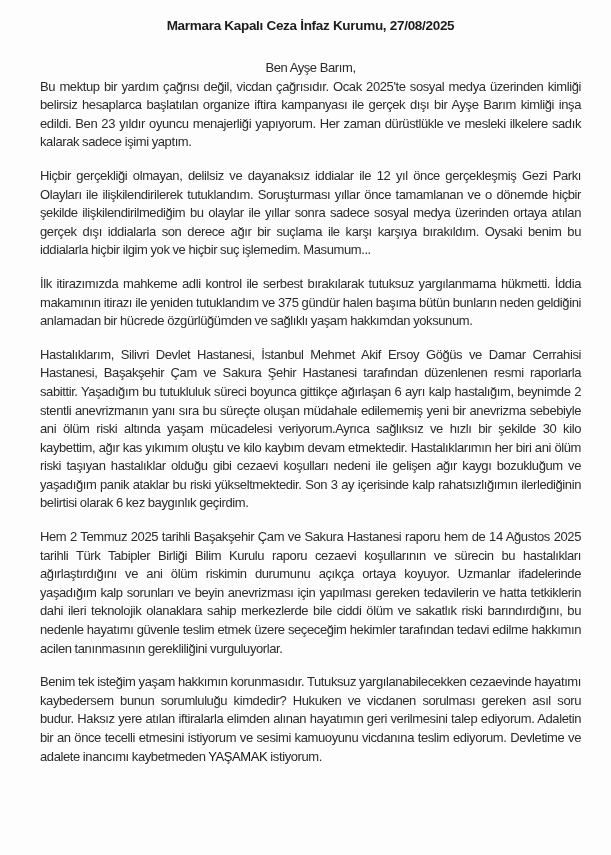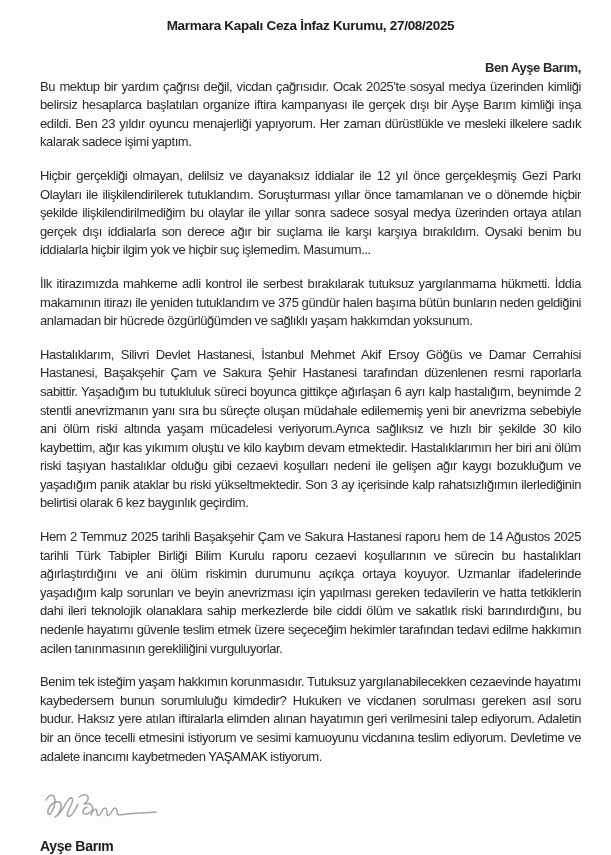--- a/index.html
+++ b/index.html
@@ -31,22 +31,21 @@
     margin: 0 0 15px 0;
     font-size: 13px;
     line-height: 18.6px;
     text-align: justify;
     letter-spacing: -0.4px;
     word-spacing: -0.2px;
     color: #2b2b2b;
   }
   .letter-body p.salutation {
     margin-bottom: 0;
-    text-align: right;
-    font-weight: bold;
+    text-align: center;
   }
   .letter-body p strong {
     font-weight: 400;
     color: #171717;
   }
   .signature-block {
     margin-top: 24px;
   }
   .signature-scribble {
     display: block;
@@ -70,24 +69,14 @@
   <div class="letter-body">
     <p class="salutation">Ben Ayşe Barım,</p>
     <p>Bu mektup bir yardım çağrısı değil, vicdan çağrısıdır. Ocak 2025'te sosyal medya üzerinden kimliği belirsiz hesaplarca başlatılan organize iftira kampanyası ile gerçek dışı bir Ayşe Barım kimliği inşa edildi. Ben 23 yıldır oyuncu menajerliği yapıyorum. Her zaman dürüstlükle ve mesleki ilkelere sadık kalarak sadece işimi yaptım.</p>
     <p>Hiçbir gerçekliği olmayan, delilsiz ve dayanaksız iddialar ile 12 yıl önce gerçekleşmiş Gezi Parkı Olayları ile ilişkilendirilerek tutuklandım. Soruşturması yıllar önce tamamlanan ve o dönemde hiçbir şekilde ilişkilendirilmediğim bu olaylar ile yıllar sonra sadece sosyal medya üzerinden ortaya atılan gerçek dışı iddialarla son derece ağır bir suçlama ile karşı karşıya bırakıldım. Oysaki benim bu iddialarla hiçbir ilgim yok ve hiçbir suç işlemedim. Masumum...</p>
     <p>İlk itirazımızda mahkeme adli kontrol ile serbest bırakılarak tutuksuz yargılanmama hükmetti. İddia makamının itirazı ile yeniden tutuklandım ve 375 gündür halen başıma bütün bunların neden geldiğini anlamadan bir hücrede özgürlüğümden ve sağlıklı yaşam hakkımdan yoksunum.</p>
     <p>Hastalıklarım, Silivri Devlet Hastanesi, İstanbul Mehmet Akif Ersoy Göğüs ve Damar Cerrahisi Hastanesi, Başakşehir Çam ve Sakura Şehir Hastanesi tarafından düzenlenen resmi raporlarla sabittir. Yaşadığım bu tutukluluk süreci boyunca gittikçe ağırlaşan 6 ayrı kalp hastalığım, beynimde 2 stentli anevrizmanın yanı sıra bu süreçte oluşan müdahale edilememiş yeni bir anevrizma sebebiyle ani ölüm riski altında yaşam mücadelesi veriyorum.Ayrıca sağlıksız ve hızlı bir şekilde 30 kilo kaybettim, ağır kas yıkımım oluştu ve kilo kaybım devam etmektedir. Hastalıklarımın her biri ani ölüm riski taşıyan hastalıklar olduğu gibi cezaevi koşulları nedeni ile gelişen ağır kaygı bozukluğum ve yaşadığım panik ataklar bu riski yükseltmektedir. Son 3 ay içerisinde kalp rahatsızlığımın ilerlediğinin belirtisi olarak 6 kez baygınlık geçirdim.</p>
     <p>Hem 2 Temmuz 2025 tarihli Başakşehir Çam ve Sakura Hastanesi raporu hem de 14 Ağustos 2025 tarihli Türk Tabipler Birliği Bilim Kurulu raporu cezaevi koşullarının ve sürecin bu hastalıkları ağırlaştırdığını ve ani ölüm riskimin durumunu açıkça ortaya koyuyor. Uzmanlar ifadelerinde yaşadığım kalp sorunları ve beyin anevrizması için yapılması gereken tedavilerin ve hatta tetkiklerin dahi ileri teknolojik olanaklara sahip merkezlerde bile ciddi ölüm ve sakatlık riski barındırdığını, bu nedenle hayatımı güvenle teslim etmek üzere seçeceğim hekimler tarafından tedavi edilme hakkımın acilen tanınmasının gerekliliğini vurguluyorlar.</p>
     <p><span>Benim tek isteğim yaşam hakkımın korunmasıdır. Tutuksuz yargılanabilecekken cezaevinde hayatımı kaybedersem bunun sorumluluğu kimdedir? Hukuken ve vicdanen sorulması gereken asıl soru budur. Haksız yere atılan iftiralarla elimden alınan hayatımın geri verilmesini talep ediyorum. Adaletin bir an önce tecelli etmesini istiyorum ve sesimi kamuoyunu vicdanına teslim ediyorum. Devletime ve adalete inancımı kaybetmeden </span><strong>YAŞAMAK</strong><span> istiyorum.</span></p>
   </div>
 
-  <div class="signature-block">
-    <svg class="signature-scribble" width="130" height="38" viewBox="0 0 130 38">
-      <g fill="none" stroke="#a3a3a3" stroke-width="1.5" stroke-linecap="round" stroke-linejoin="round">
-        <path d="M4 10 C8 3, 13 4, 13 11 C13 19, 7 28, 6 23 C5 18, 12 10, 17 12 C22 14, 17 25, 13 27 C20 24, 23 13, 27 9 C30 6, 32 9, 29 15 C26 21, 23 28, 28 26 C32 24, 34 18, 36 14"></path>
-        <path d="M37 7 C45 1, 50 8, 42 14 C54 11, 53 24, 43 24 C39 24, 41 18, 45 17"></path>
-        <path d="M49 25 C51 19, 55 17, 55 22 C55 27, 57 27, 60 21 C62 17, 65 17, 65 22 C65 27, 67 27, 70 21 C72 17, 75 17, 75 22 C75 26, 78 25, 84 24 C94 23, 104 23, 114 22"></path>
-      </g>
-    </svg>
-    <div class="signer-name">Ayşe Barım</div>
-  </div>
 
 </div>
 
 </body></html>

